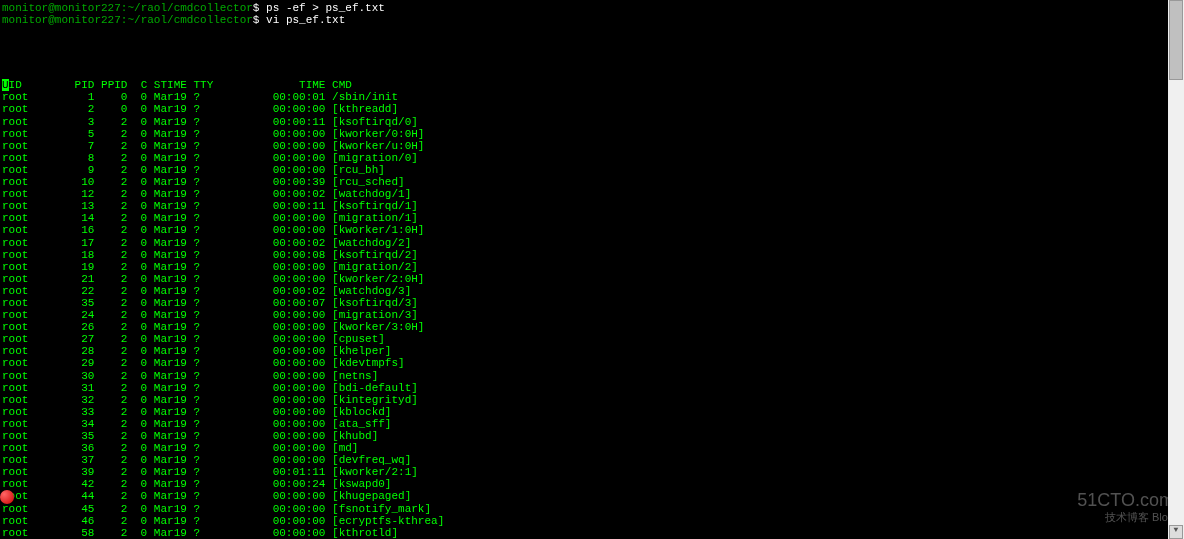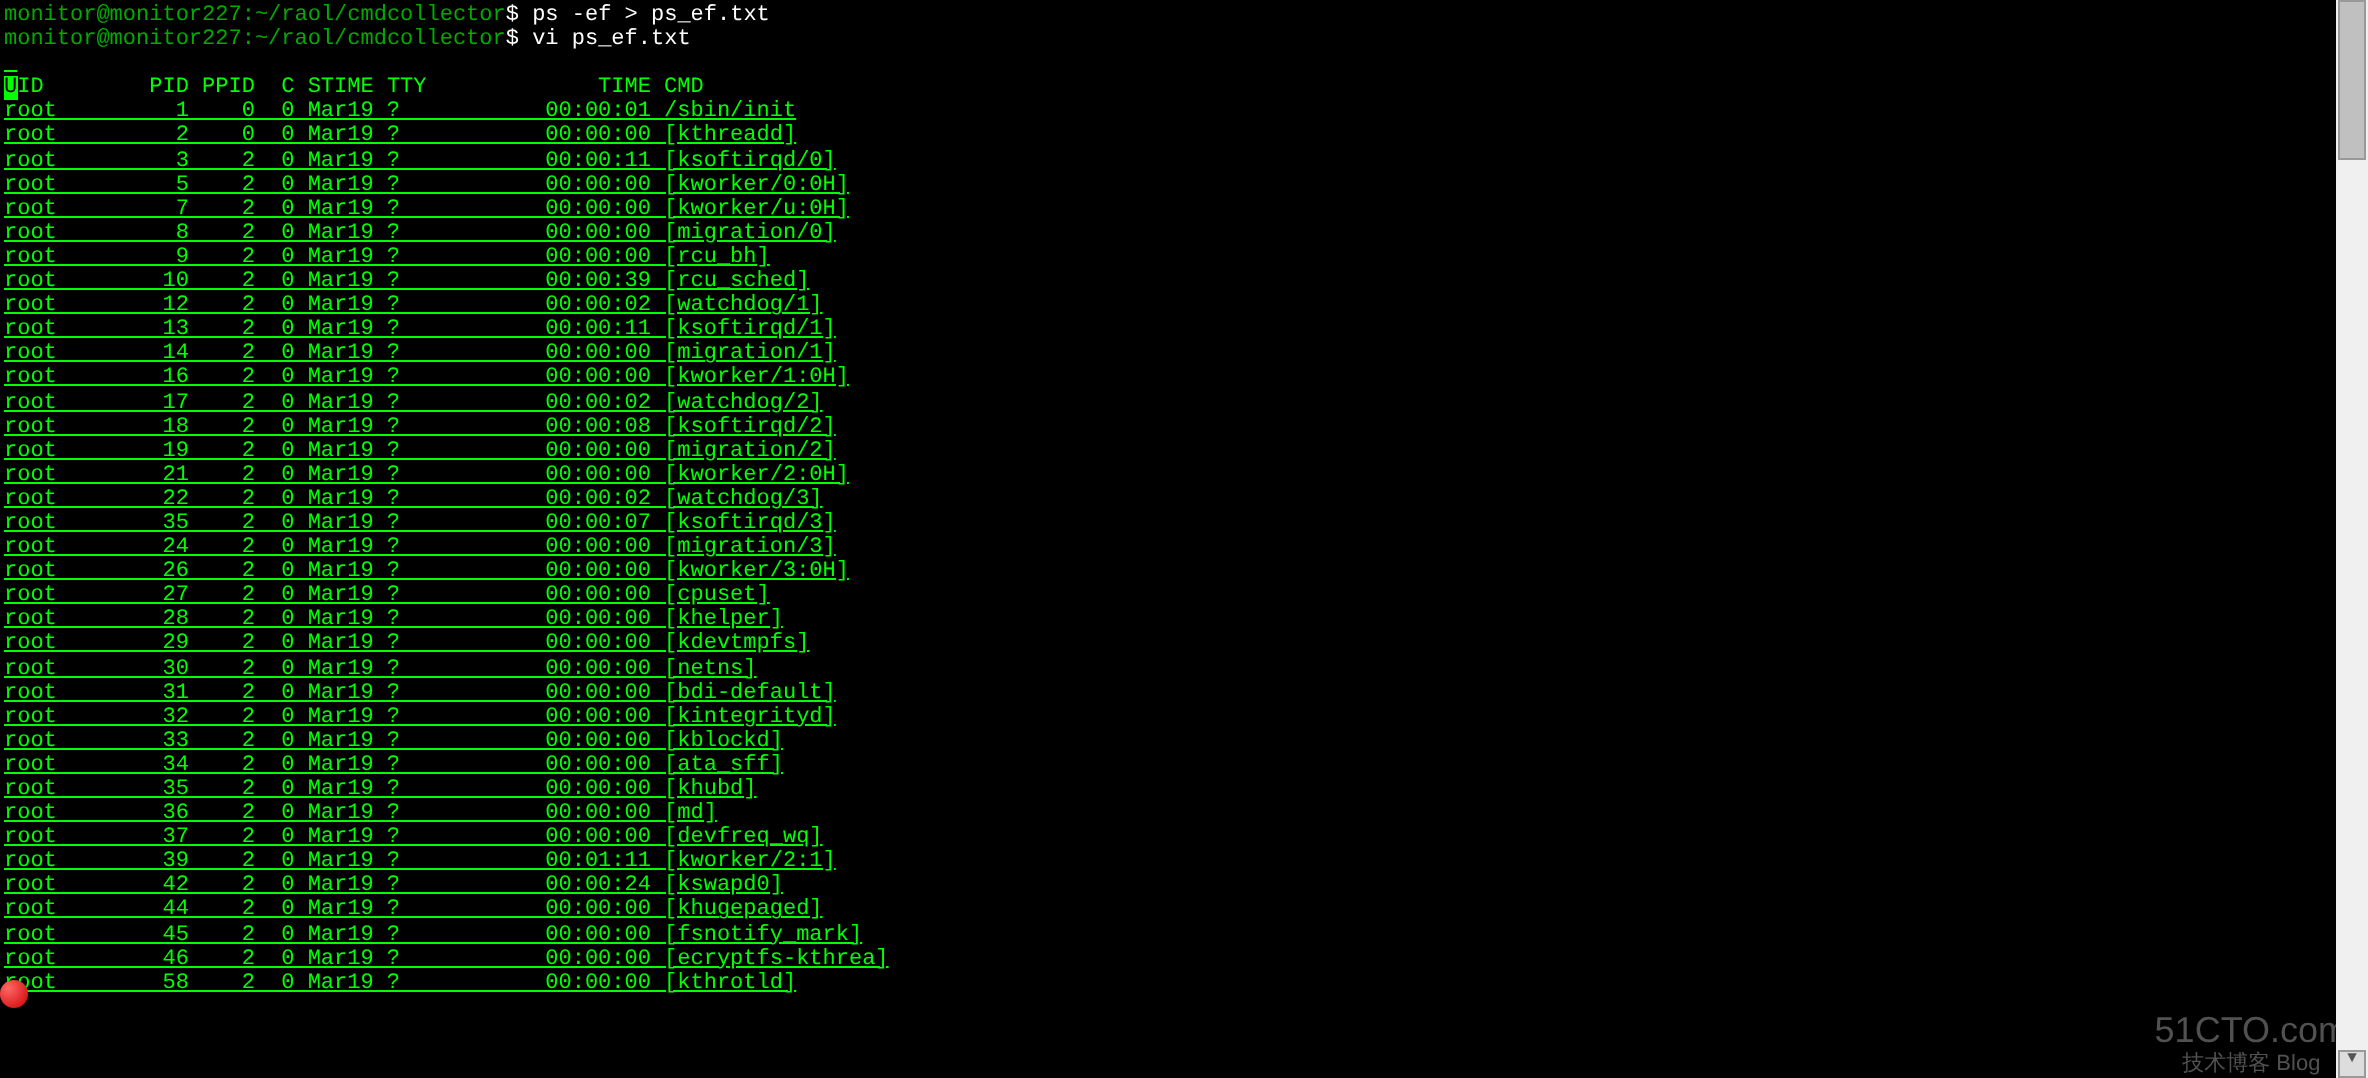--- a/index.html
+++ b/index.html
@@ -11,32 +11,32 @@
       line-height: 1.1;
       width: 1184px;
       height: 539px;
       overflow: hidden;
       position: relative;
       padding: 2px;
     }
     .prompt-line { color: #00ff00; white-space: pre; }
     .prompt { color: #00aa00; text-align: right; }
     .cmd { color: #ffffff; }
-    .header-row { color: #00ff00; white-space: pre; }
+    .header-row { color: #00ff00; white-space: pre; margin-top: 41px; }
     .cursor { background: #00ff00; color: #000; }
-    .row { white-space: pre; color: #00ff00; text-decoration: underline; }
+    .row { white-space: pre; color: #00ff00; }
     .watermark {
       position: absolute;
-      bottom: 1px;
+      bottom: 16px;
       right: 10px;
       color: #888;
       font-family: Arial, sans-serif;
       font-size: 18px;
       opacity: 0.6;
-      text-align: center;
+      text-align: right;
     }
     .watermark .sub { font-size: 11px; }
     .red-dot {
       position: absolute;
       left: 0;
       top: 490px;
       width: 14px;
       height: 14px;
       background: radial-gradient(circle at 30% 30%, #ff6666, #cc0000);
       border-radius: 50%;

